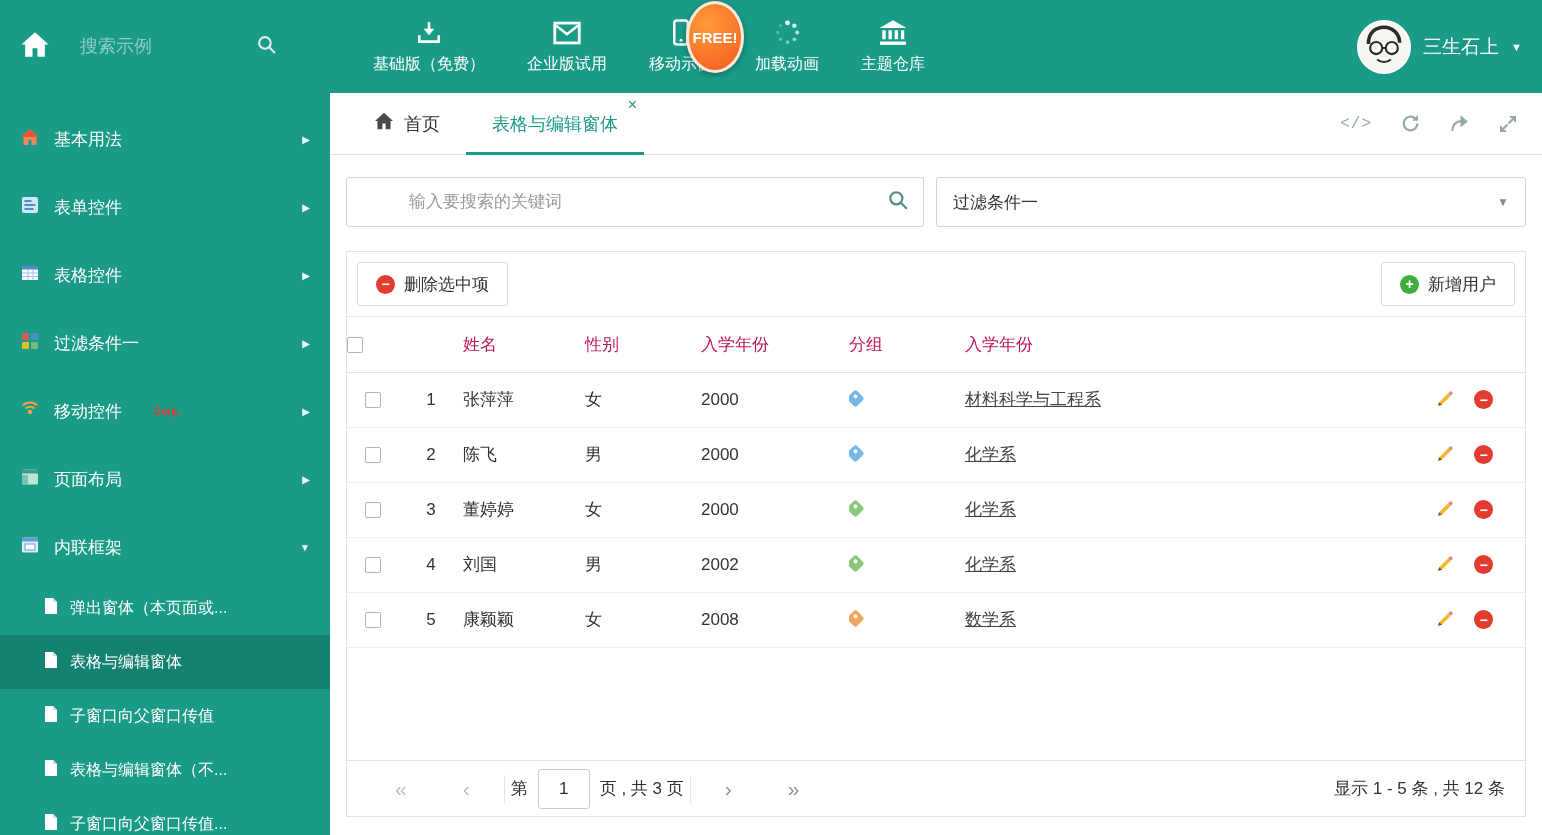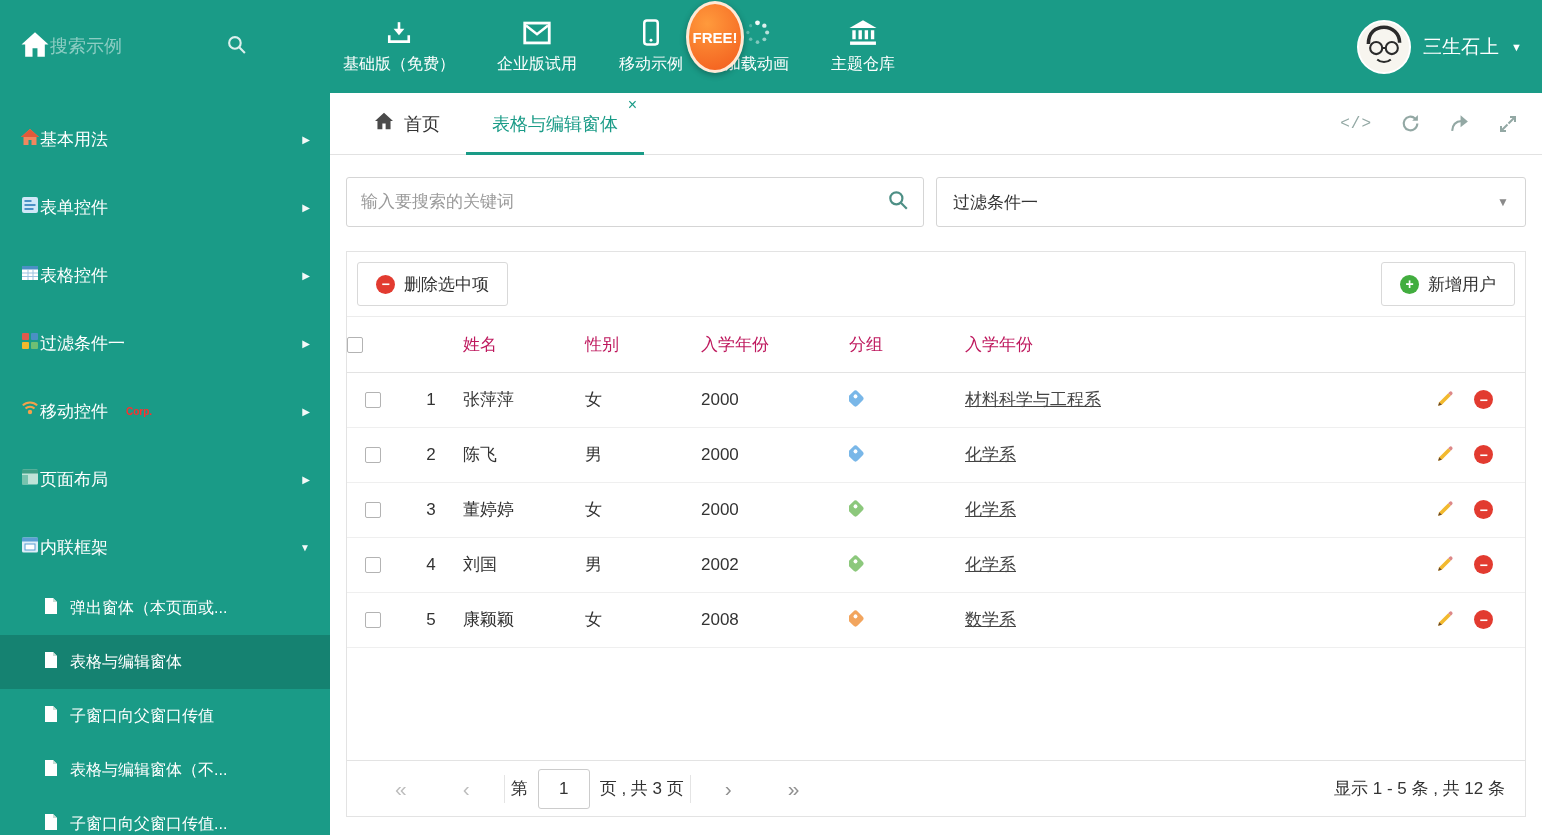--- a/index.html
+++ b/index.html
@@ -3,60 +3,60 @@
 <meta charset="utf-8">
 <style>
   * { margin:0; padding:0; box-sizing:border-box; }
   html,body { width:1542px; height:835px; overflow:hidden; }
   body { font-family:"Liberation Sans","DejaVu Sans",sans-serif; background:#fff; }
 
   
   .topbar { height:93px; background:#1a9b87; display:flex; align-items:center; position:relative; padding:0 20px; color:#fff; }
   .brand { display:flex; align-items:center; gap:14px; }
   .brand-title { font-size:27px; font-weight:bold; letter-spacing:.5px; }
-  .top-search { display:flex; align-items:center; gap:26px; }
+  .top-search { display:flex; align-items:center; gap:26px; margin-left:30px; }
   .top-search input { background:transparent; border:none; outline:none; color:#fff; font-size:18px; width:150px; }
   .top-search input::placeholder { color:rgba(255,255,255,.5); }
   .free-badge { position:absolute; left:686px; top:1px; width:58px; height:72px; border-radius:50%;
     background:radial-gradient(circle at 35% 30%, #ff9a3c, #f25a1c); border:3px solid #ffe9d6;
     box-shadow:0 2px 6px rgba(0,0,0,.3); display:flex; align-items:center; justify-content:center;
     font-size:15px; font-weight:bold; z-index:2; }
   .top-nav { display:flex; margin-left:96px; gap:42px; align-items:center; }
   .nav-item { display:flex; flex-direction:column; align-items:center; gap:7px; font-size:16px; cursor:pointer; white-space:nowrap; }
   .nav-icon { height:28px; display:flex; align-items:center; }
   .top-user { margin-left:auto; display:flex; align-items:center; gap:12px; cursor:pointer; }
   .avatar { width:54px; height:54px; border-radius:50%; border:2px solid #fff; background:#f7f5ef; overflow:hidden; flex-shrink:0; }
   .user-name { font-size:19px; }
   .caret-glyph { font-size:11px; }
 
   
   .layout { display:flex; height:742px; }
   .sidebar { width:330px; background:#1a9b87; color:#fff; overflow:hidden; flex-shrink:0; padding-top:12px; }
-  .side-item { height:68px; display:flex; align-items:center; padding:0 20px; font-size:17px; cursor:pointer; }
+  .side-item { height:68px; display:flex; align-items:center; padding:0 20px; gap:14px; font-size:17px; cursor:pointer; }
   .side-arrow { margin-left:auto; font-size:10px; opacity:.95; }
   .side-badge { color:#ff2d2d; font-size:10px; margin-left:18px; font-weight:bold; }
   .sub-item { height:54px; display:flex; align-items:center; padding:0 20px 0 44px; gap:12px; font-size:16px; cursor:pointer; }
   .sub-item.active { background:rgba(0,0,0,.16); }
 
   .content { flex:1; display:flex; flex-direction:column; background:#fff; min-width:0; }
 
   
   .tabbar { height:62px; border-bottom:1px solid #e2e2e2; display:flex; align-items:stretch; padding-left:18px; }
   .tab { display:flex; align-items:center; gap:10px; padding:0 26px; font-size:18px; color:#333; position:relative; cursor:pointer; }
   .tab.active { color:#1a9b87; }
   .tab.active::after { content:""; position:absolute; left:0; right:0; bottom:-1px; height:3px; background:#1a9b87; }
   .tab-close { position:absolute; top:4px; right:7px; font-size:16px; color:#1a9b87; line-height:1; cursor:pointer; }
   .tab-tools { margin-left:auto; display:flex; align-items:center; gap:28px; padding-right:24px; color:#93a8a4; }
   .tool-icon { cursor:pointer; display:flex; align-items:center; }
   .code-glyph { font-size:16px; letter-spacing:1px; font-family:"Liberation Mono","DejaVu Sans Mono",monospace; }
 
   
   .filter-row { display:flex; gap:12px; padding:22px 16px 0 16px; }
   .search-box { width:578px; height:50px; border:1px solid #d5d5d5; border-radius:3px; display:flex; align-items:center; padding:0 14px; background:#fff; }
-  .search-box input { flex:1; border:none; outline:none; font-size:17px; color:#333; }
+  .search-box input { flex:1; border:none; outline:none; font-size:17px; color:#333;margin-left:48px; }
   .search-box input::placeholder { color:#9a9a9a; }
   .dropdown { flex:1; height:50px; border:1px solid #d5d5d5; border-radius:3px; display:flex; align-items:center; padding:0 16px; font-size:17px; color:#333; cursor:pointer; background:#fff; }
   .dropdown .caret { margin-left:auto; color:#8a8a8a; font-size:12px; }
 
   
   .grid-panel { margin:24px 16px 18px 16px; border:1px solid #e3e3e3; flex:1; display:flex; flex-direction:column; min-height:0; }
   .grid-toolbar { padding:10px; display:flex; align-items:center; border-bottom:1px solid #ececec; }
   .btn { height:44px; display:inline-flex; align-items:center; gap:9px; padding:0 18px; background:#fff; border:1px solid #d9d9d9; border-radius:3px; font-size:17px; color:#333; cursor:pointer; }
   .btn-add { margin-left:auto; }
   .circle-icon { width:19px; height:19px; border-radius:50%; display:inline-flex; align-items:center; justify-content:center; color:#fff; font-size:14px; font-weight:bold; line-height:1; flex-shrink:0; }

